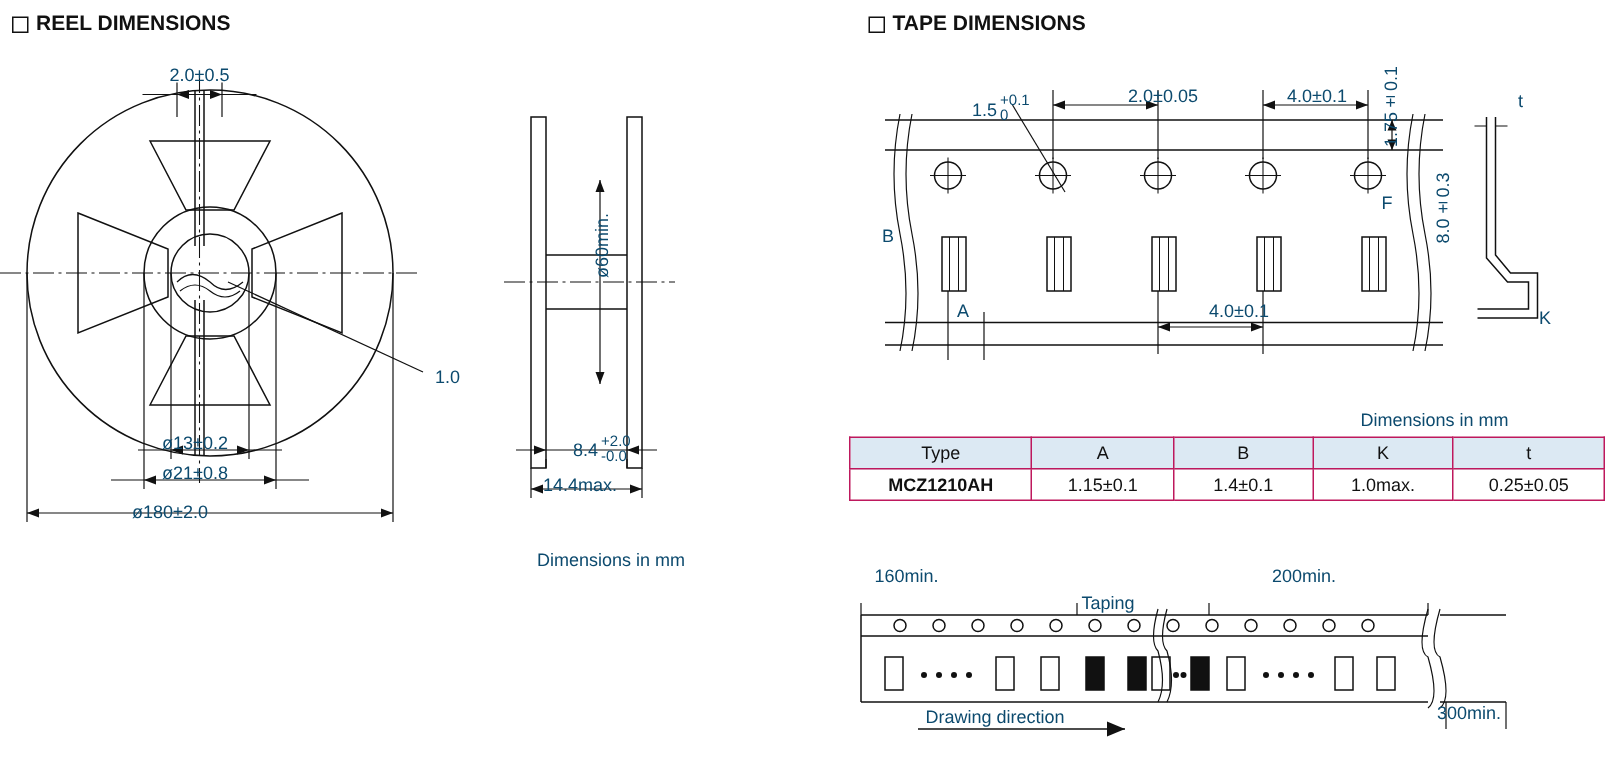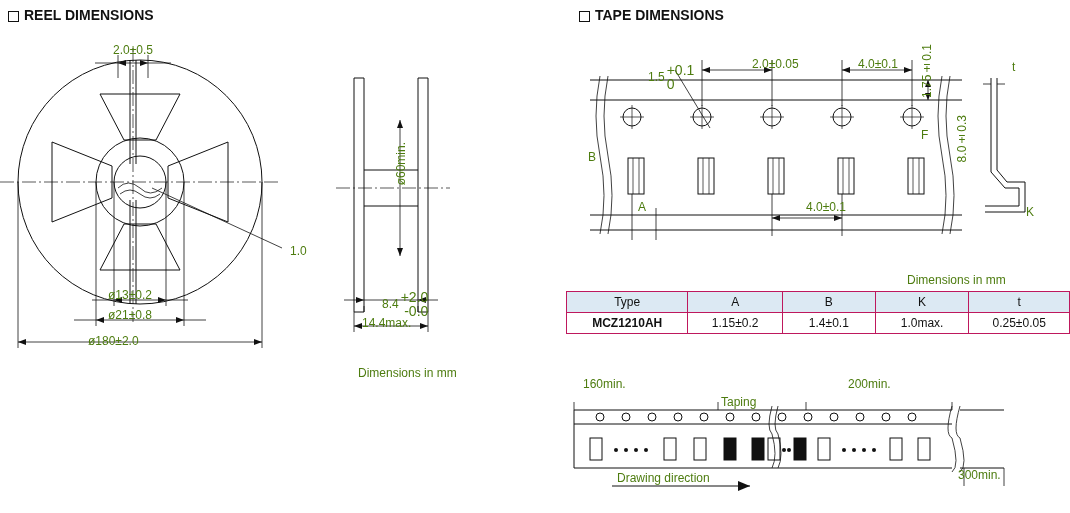--- a/index.html
+++ b/index.html
@@ -1,20 +1,20 @@
 <!DOCTYPE html>
 <html><head>
 <meta charset="utf-8">
 <style>
   html,body{margin:0;padding:0;background:#ffffff;}
   body{width:1070px;height:513px;position:relative;overflow:hidden;
        font-family:"Liberation Sans", sans-serif;color:#111;}
   .abs{position:absolute;}
-  .lbl{font-size:12px;color:#4d7c0f;white-space:nowrap;}
-  .lbl.tiny{font-size:14px;}
+  .lbl{font-size:12px;color:#0c4a6e;white-space:nowrap;}
+  .lbl.tiny{font-size:10px;}
   .hdr{font-size:14px;font-weight:bold;color:#111;white-space:nowrap;text-align:center;}
   .hdr .sq{display:inline-block;width:9px;height:9px;border:1.5px solid #111;margin-right:5px;vertical-align:middle;}
   .vert{writing-mode:vertical-rl;transform:rotate(180deg);}
   svg{display:block;}
   table.dim{border-collapse:collapse;font-size:12px;}
   table.dim th,table.dim td{border:1px solid #be185d;padding:3px 6px;text-align:center;white-space:nowrap;}
   table.dim th{background:#dce9f3;font-weight:normal;}
   table.dim td.type{font-weight:bold;margin-top:23px;}
 </style>
 </head>
@@ -134,21 +134,21 @@
     <line x1="24" y1="266" x2="98" y2="266"></line>
     <path d="M24 266 l8 -3 l0 6 z" fill="#111" stroke="none"></path>
     <path d="M98 266 l-8 -3 l0 6 z" fill="#111" stroke="none"></path>
   </g>
 </svg>
 </div>
 
 <div class="abs lbl vert" style="left:394px;top:142px;">ø60min.</div>
 
 <div class="abs" style="left:382px;top:290px;">
-  <span class="lbl">8.4</span><span style="display:inline-block;vertical-align:middle;line-height:1;margin-left:2px;text-align:right;">
+  <span class="lbl">8.4</span><span style="display:inline-block;vertical-align:middle;line-height:1;margin-left:2px;">
     <span class="lbl tiny" style="display:block;">+2.0</span>
     <span class="lbl tiny" style="display:block;">-0.0</span>
   </span>
 </div>
 
 <div class="abs lbl" style="left:362px;top:316px;">14.4max.</div>
 <div class="abs lbl" style="left:358px;top:366px;">Dimensions in mm</div>
 
 <div class="abs" style="left:570px;top:40px;">
 <svg width="420" height="200" viewBox="0 0 420 200">
@@ -285,21 +285,21 @@
         <th style="width:120px;">Type</th>
         <th style="width:92px;">A</th>
         <th style="width:92px;">B</th>
         <th style="width:92px;">K</th>
         <th style="width:98px;">t</th>
       </tr>
     </thead>
     <tbody>
       <tr>
         <td class="type">MCZ1210AH</td>
-        <td>1.15±0.2</td>
+        <td>1.15±0.1</td>
         <td>1.4±0.1</td>
         <td>1.0max.</td>
         <td>0.25±0.05</td>
       </tr>
     </tbody>
   </table>
 </div>
 
 <div class="abs" style="left:560px;top:390px;">
 <svg width="450" height="110" viewBox="0 0 450 110">

